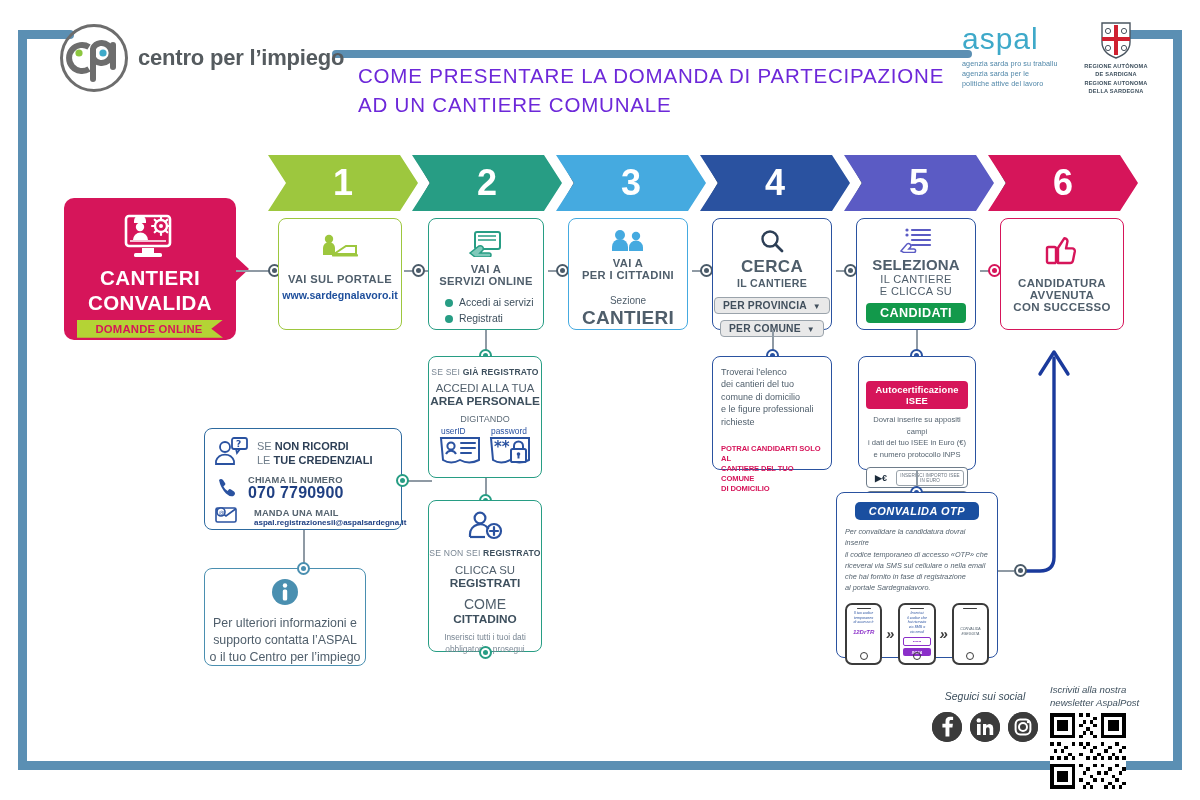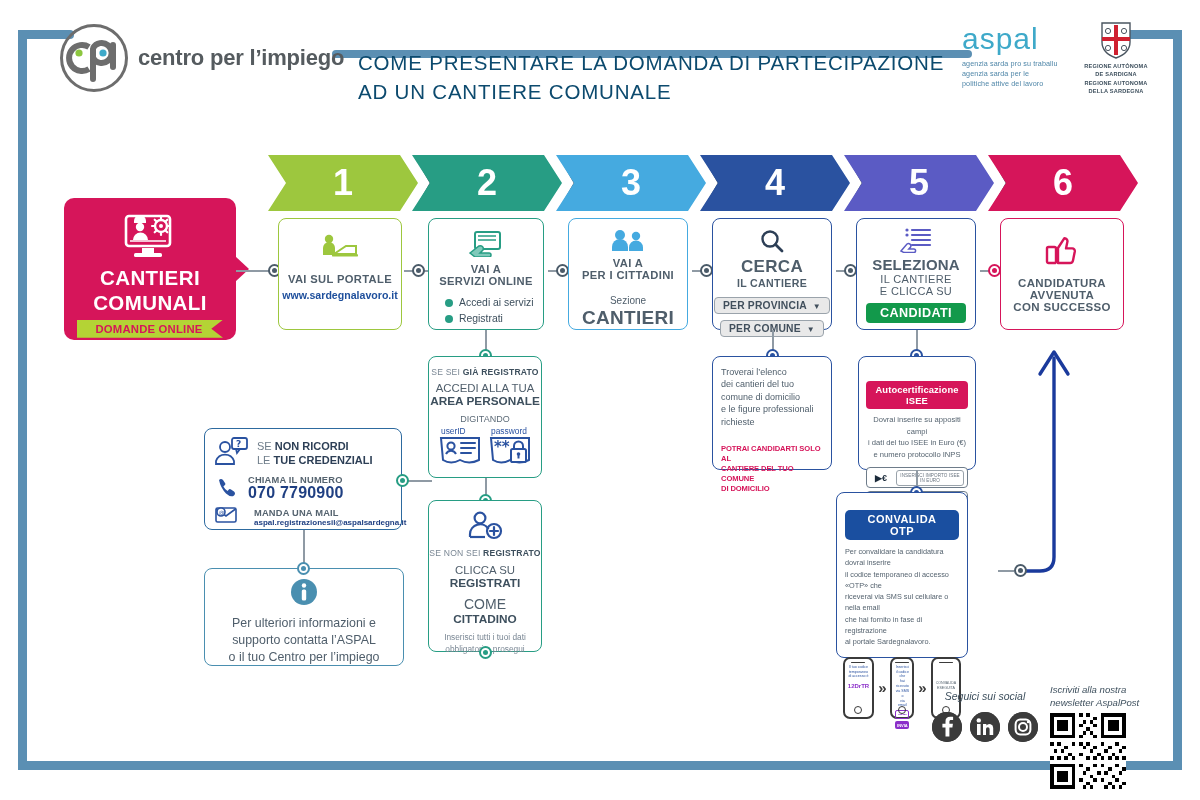--- a/index.html
+++ b/index.html
@@ -41,23 +41,23 @@
 
   
   .cpi-logo { position: absolute; left: 60px; top: 24px; display:flex; align-items:center; gap:10px;}
   .cpi-circle {
     width: 68px; height: 68px; border: 3px solid #6d6d6d; border-radius: 50%;
     position: relative;
   }
   .cpi-text { font-size: 22px; font-weight: bold; color: #555b5f; letter-spacing: -0.2px; }
 
   .header-title {
-    position: absolute; left: 358px; top: 48px;
+    position: absolute; left: 358px; top: 61px;
     font-size: 20.5px; letter-spacing: 0.8px; line-height: 1.42;
-    color: #0c4a6e; font-weight: 400;
+    color: #6d28d9; font-weight: 400;
   }
 
   .aspal-logo { position: absolute; left: 962px; top: 22px; width: 120px; text-align: left; }
   .aspal-word { font-size: 30px; color: #3ea9c9; letter-spacing: 1px; font-weight: 300; }
   .aspal-sub { font-size: 7.2px; color: #4f86a8; line-height: 1.42; margin-top: 3px; letter-spacing: .1px;}
 
   .ras-logo { position: absolute; left: 1068px; top: 20px; width: 96px; text-align: center; }
   .ras-sub { font-size: 5.6px; font-weight: bold; color: #3d4f5d; line-height: 1.5; letter-spacing: .2px; margin-top:2px;}
 
   
@@ -238,21 +238,21 @@
             <path d="M51 16 h3"></path>
           <path d="M38.7 9.7 l2.1 2.1"></path>
             <path d="M49.2 20.2 l2.1 2.1"></path>
           <path d="M51.3 9.7 l-2.1 2.1"></path>
             <path d="M40.8 20.2 l-2.1 2.1"></path>
         </g>
         <path d="M14 31 h36" stroke="#fff" stroke-width="1.6"></path>
       </svg>
     </div>
     <div class="badge-title">CANTIERI</div>
-    <div class="badge-title">COMUNALI</div>
+    <div class="badge-title">CONVALIDA</div>
     <div class="badge-ribbon">DOMANDE ONLINE</div>
     <div class="badge-arrow"></div>
   </div>
 
   <div class="chev" style="left:268px;width:150px;background:#9dc73e;clip-path:polygon(0 0,88% 0,100% 50%,88% 100%,0 100%,12% 50%);">
     <span>1</span>
     </div>
   <div class="chev-arrowhead" style="left:418px;"><svg width="16" height="46" viewBox="0 0 16 46">
         <path d="M2 4 L13 23 L2 42" fill="none" stroke="#3d4f5d" stroke-width="2.4"></path>
         <path d="M7 4 L18 23 L7 42" fill="none" stroke="#3d4f5d" stroke-width="2.4"></path>
@@ -539,21 +539,21 @@
         <div style="font-size:8px;font-weight:bold;color:#1f3f82;margin-top:0px">aspal.registrazionesil@aspalsardegna.it</div>
       </div>
     </div>
   </div>
   <div class="line-h" style="left:402px;top:480px;width:30px;"></div>
   <div class="dot" style="left:396px;top:474px;border-color:#279d84">
       <i style="background:#279d84"></i>
     </div>
   <div class="line-v" style="left:303px;top:530px;height:38px;"></div>
 
-  <div class="mini" style="left:204px;top:568px;width:200px;height:98px;border-color:#4a8fb0;padding-top:9px;">
+  <div class="mini" style="left:204px;top:568px;width:162px;height:98px;border-color:#4a8fb0;padding-top:9px;">
     <div>
       <svg width="28" height="28" viewBox="0 0 28 28">
         <circle cx="14" cy="14" r="13" fill="#4a8fb0"></circle>
         <circle cx="14" cy="7.5" r="2.2" fill="#fff"></circle>
         <rect x="11.8" y="11.5" width="4.4" height="11" rx="1.6" fill="#fff"></rect>
       </svg>
     </div>
     <div style="white-space:pre-line;font-size:12.4px;line-height:1.36;color:#4f5e6b;margin-top:5px">Per ulteriori informazioni e
 supporto contatta l’ASPAL
 o il tuo Centro per l’impiego</div>
@@ -595,21 +595,21 @@
     <div class="inputline">
       <span class="lead">▶</span>
       <span class="fld" title="INSERISCI NUMERO PROTOCOLLO INPS">INSERISCI NUMERO PROTOCOLLO INPS</span>
     </div>
   </div>
 
   <div class="line-v" style="left:916px;top:470px;height:22px;"></div>
   <div class="dot" style="left:910px;top:486px;border-color:#2a52a0">
       <i style="background:#2a52a0"></i>
     </div>
-  <div class="mini" style="left:836px;top:492px;width:132px;height:166px;border-color:#2a52a0;padding:17px 8px;">
+  <div class="mini" style="left:836px;top:492px;width:162px;height:166px;border-color:#2a52a0;padding:8px 8px;font-style:italic;">
     <div><span class="bluebar">CONVALIDA OTP</span></div>
     <div style="white-space:pre-line;font-size:7.3px;line-height:1.55;color:#55636f;text-align:left;margin-top:6px">Per convalidare la candidatura dovrai inserire
 il codice temporaneo di accesso «OTP» che
 riceverai via SMS sul cellulare o nella email
 che hai fornito in fase di registrazione
 al portale Sardegnalavoro.</div>
     <div style="display:flex;align-items:center;justify-content:center;gap:4px;margin-top:9px">
       <div class="phone">
         <div class="pt" style="white-space:pre-line;color:#2a52a0">Il tuo codice
 temporaneo

